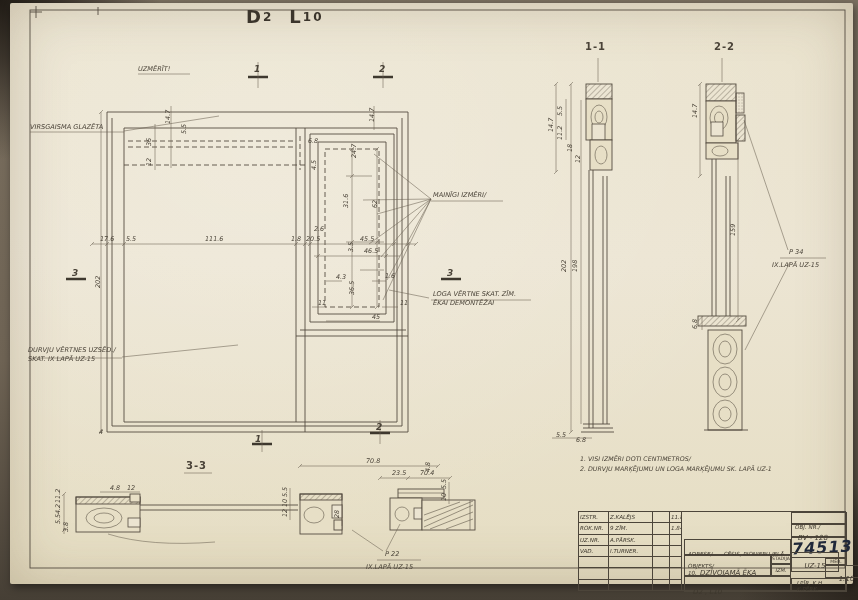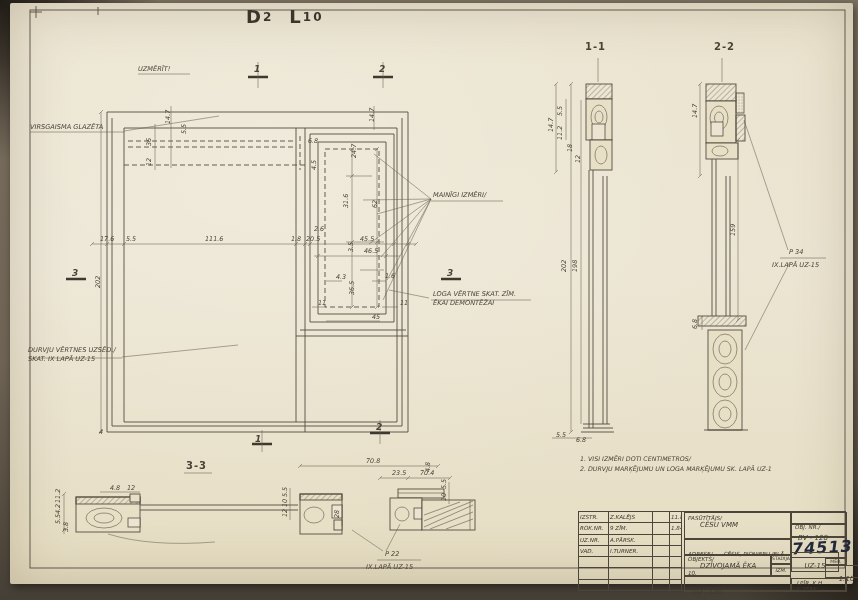--- a/index.html
+++ b/index.html
@@ -279,29 +279,25 @@
       <div></div>
         <div></div>
         <div></div>
         <div></div>
       <div></div>
         <div></div>
         <div></div>
         <div></div>
     </div>
 
-    <div class="tb-box" style="left:105px;top:0;width:107px;height:27px;padding:2px 3px;">
-      <div class="lbl">PASŪTĪTĀJS/</div>
-      <div class="val" style="padding-left:12px;">CĒSU VMM</div>
-    </div>
     <div class="tb-box" style="left:105px;top:27px;width:107px;height:16px;padding:1px 3px;">
       <span class="lbl">ADRESE/</span>
       <span class="lbl" style="padding-left:6px;">CĒSIS, PIONIERU IELĀ 10.</span>
     </div>
-    <div class="tb-box" style="left:105px;top:43px;width:87px;height:21px;padding:0 3px;">
+    <div class="tb-box" style="left:105px;top:43px;width:87px;height:21px;padding:7px 3px;">
       <div class="lbl">OBJEKTS/</div>
       <div class="val" style="padding-left:12px;">DZĪVOJAMĀ ĒKA</div>
     </div>
     <div class="tb-box" style="left:192px;top:43px;width:20px;height:9px;font-size:4.6px;text-align:center;">STADIJA</div>
     <div class="tb-box" style="left:192px;top:52px;width:20px;height:12px;font-size:5.2px;font-style:italic;text-align:center;line-height:11px;">IZM.</div>
     <div class="tb-box" style="left:105px;top:64px;width:107px;height:16px;padding:2px 8px;">
       <span class="val">D2 , L10</span>
     </div>
 
     <div class="tb-box" style="left:212px;top:0;width:56px;height:12px;padding:1px 3px;">

